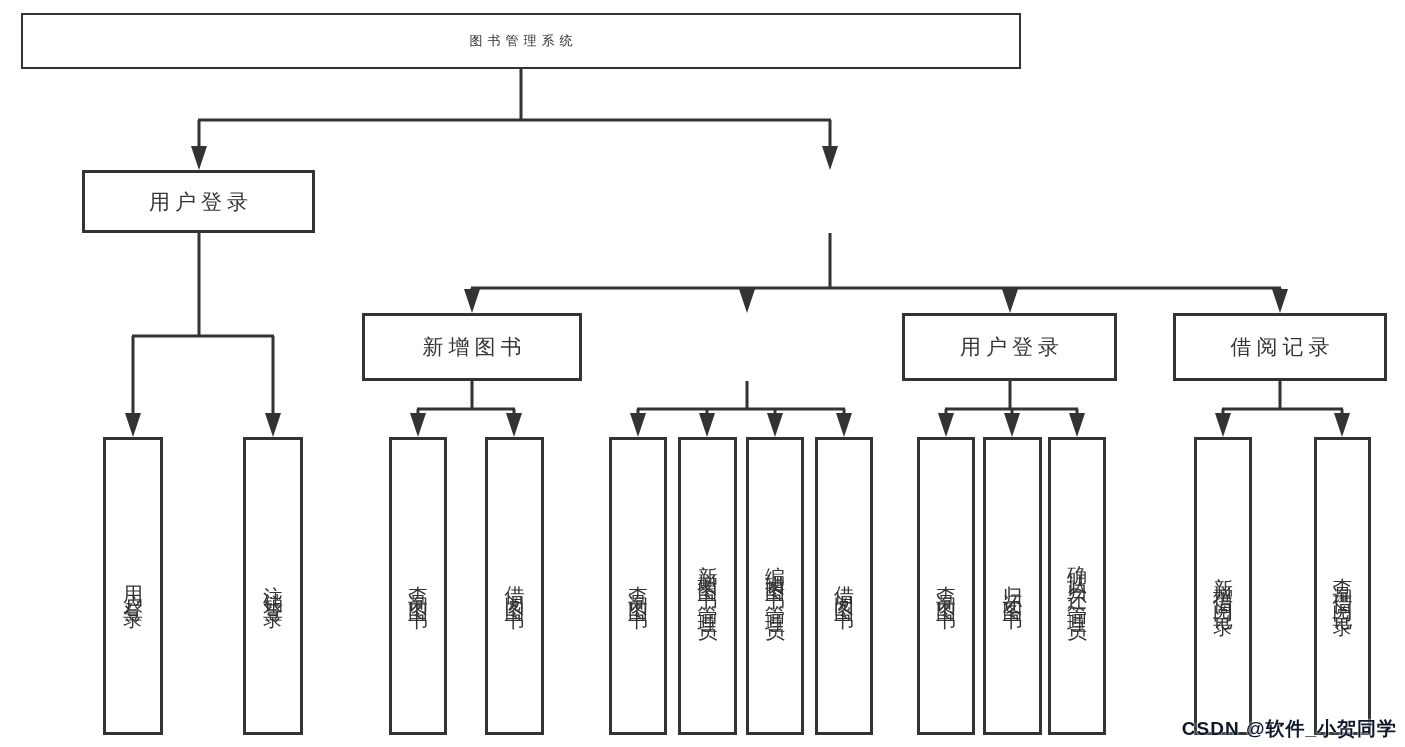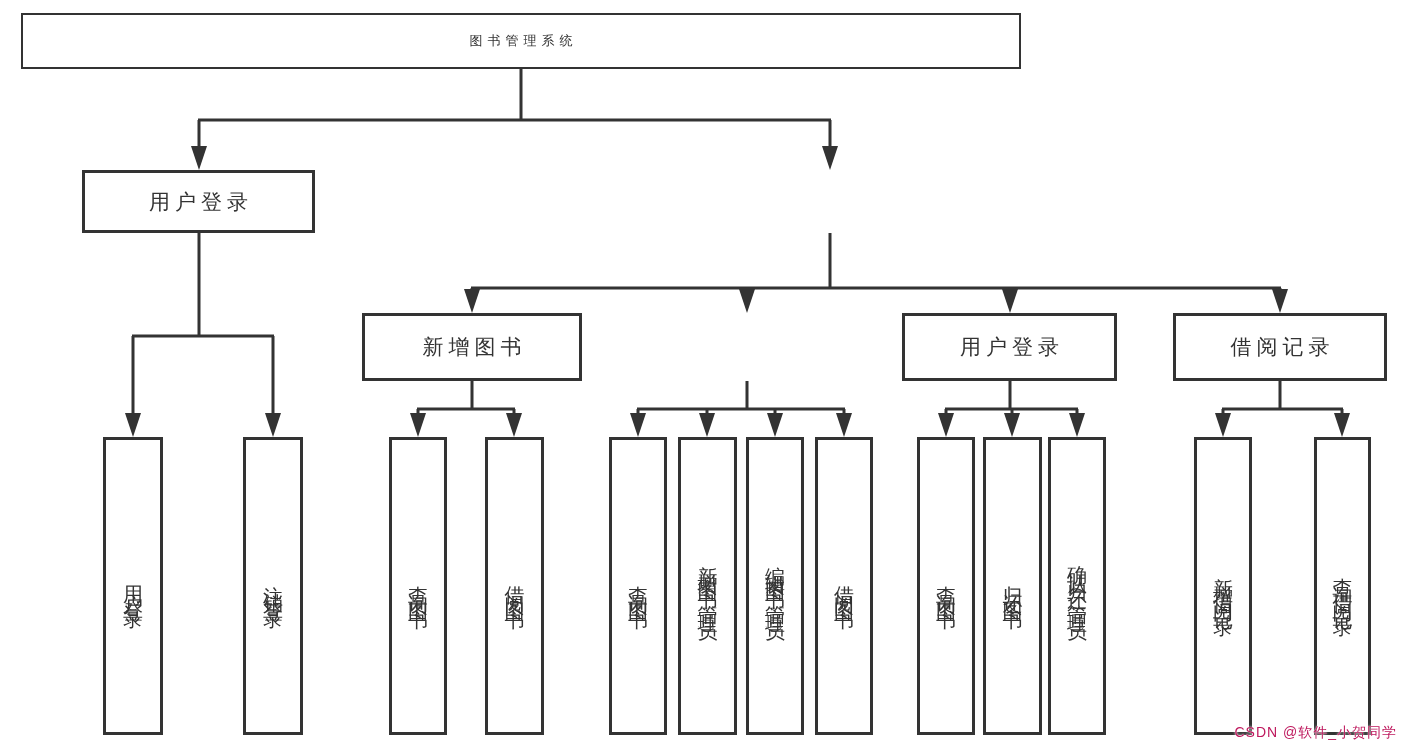--- a/index.html
+++ b/index.html
@@ -16,22 +16,23 @@
   .node.root{border-width:2px;font-size:13px;}
   .leaf{
     position:absolute;box-sizing:border-box;border:3px solid #333333;background:#ffffff;
     top:437px;height:298px;
     writing-mode:vertical-rl;text-orientation:mixed;
     display:flex;align-items:center;justify-content:center;
     font-size:20px;letter-spacing:8px;line-height:1.05;
   }
   .watermark{
     position:absolute;right:8px;bottom:5px;
-    font-size:14px;color:#be185d;letter-spacing:1px;
+    font-size:19px;color:#0f172a;letter-spacing:1px;
     text-shadow:0 0 3px #ffffff, 0 0 1px #ffffff;
+    font-weight:bold;
   }
 </style>
 </head>
 <body>
 
 <div class="stage">
 
   <svg class="connectors" viewBox="0 0 1405 747" xmlns="http://www.w3.org/2000/svg" aria-hidden="true">
 
     <path d="M521 69 V120

